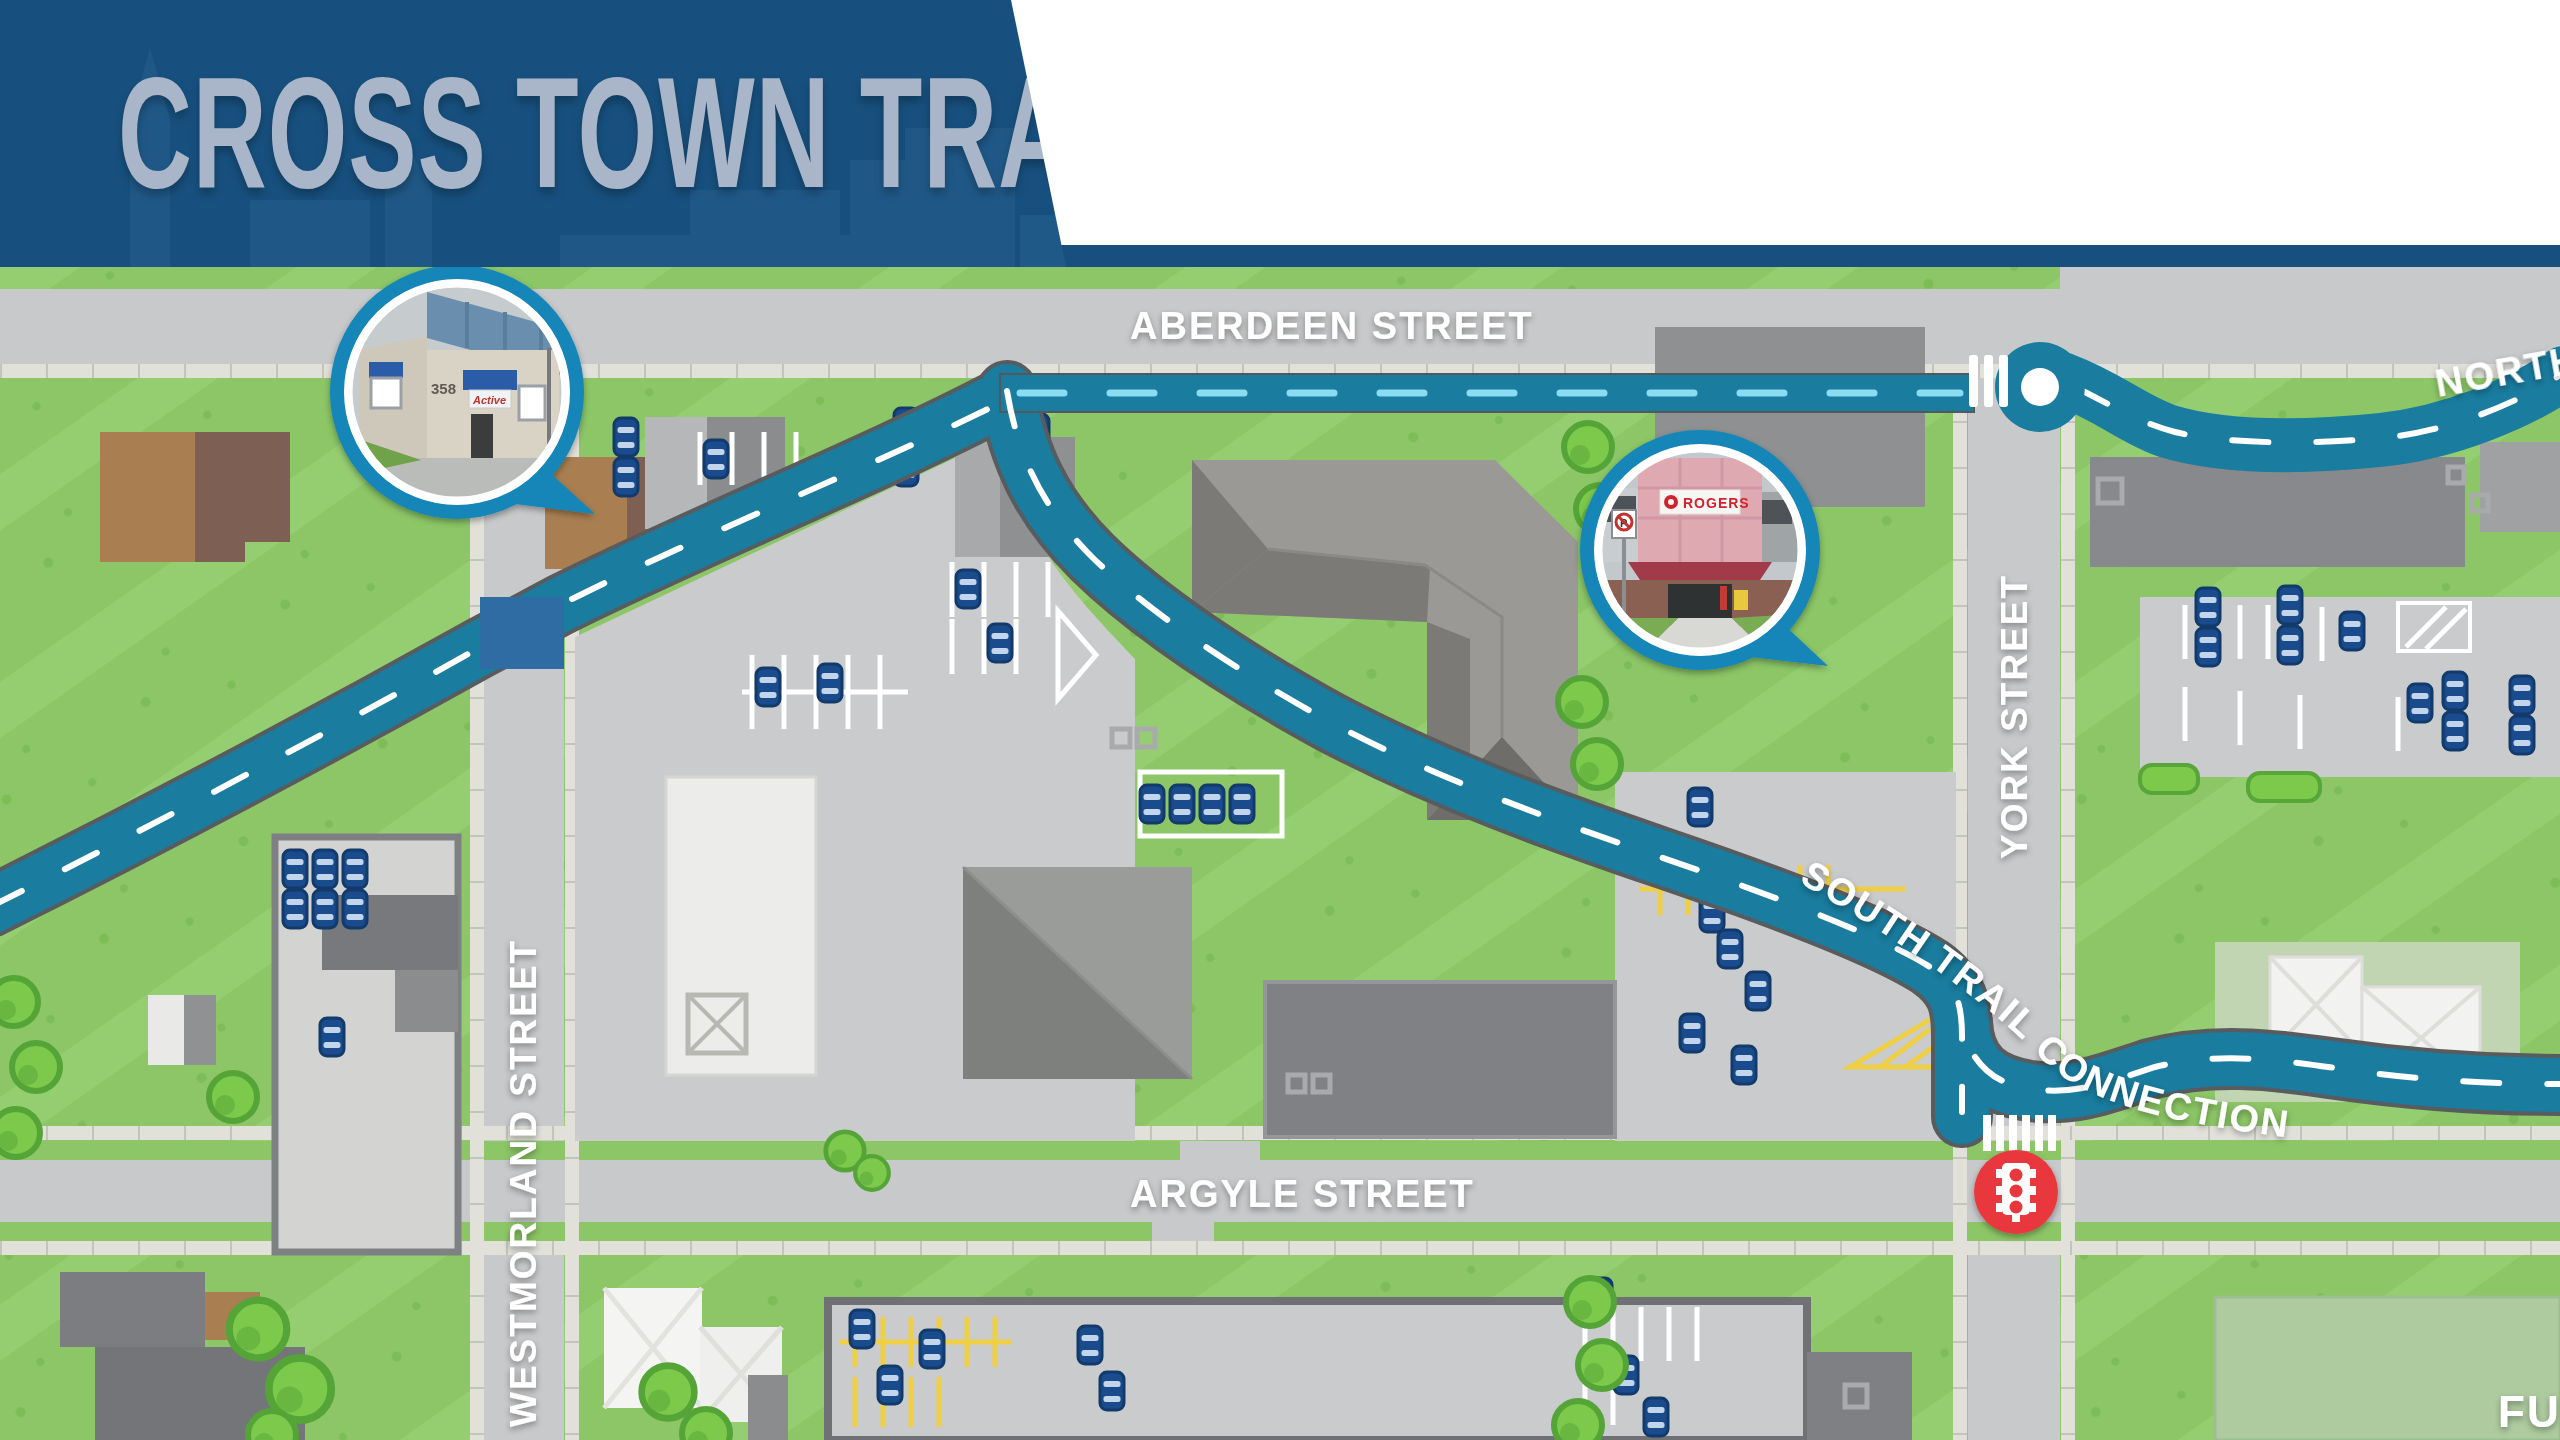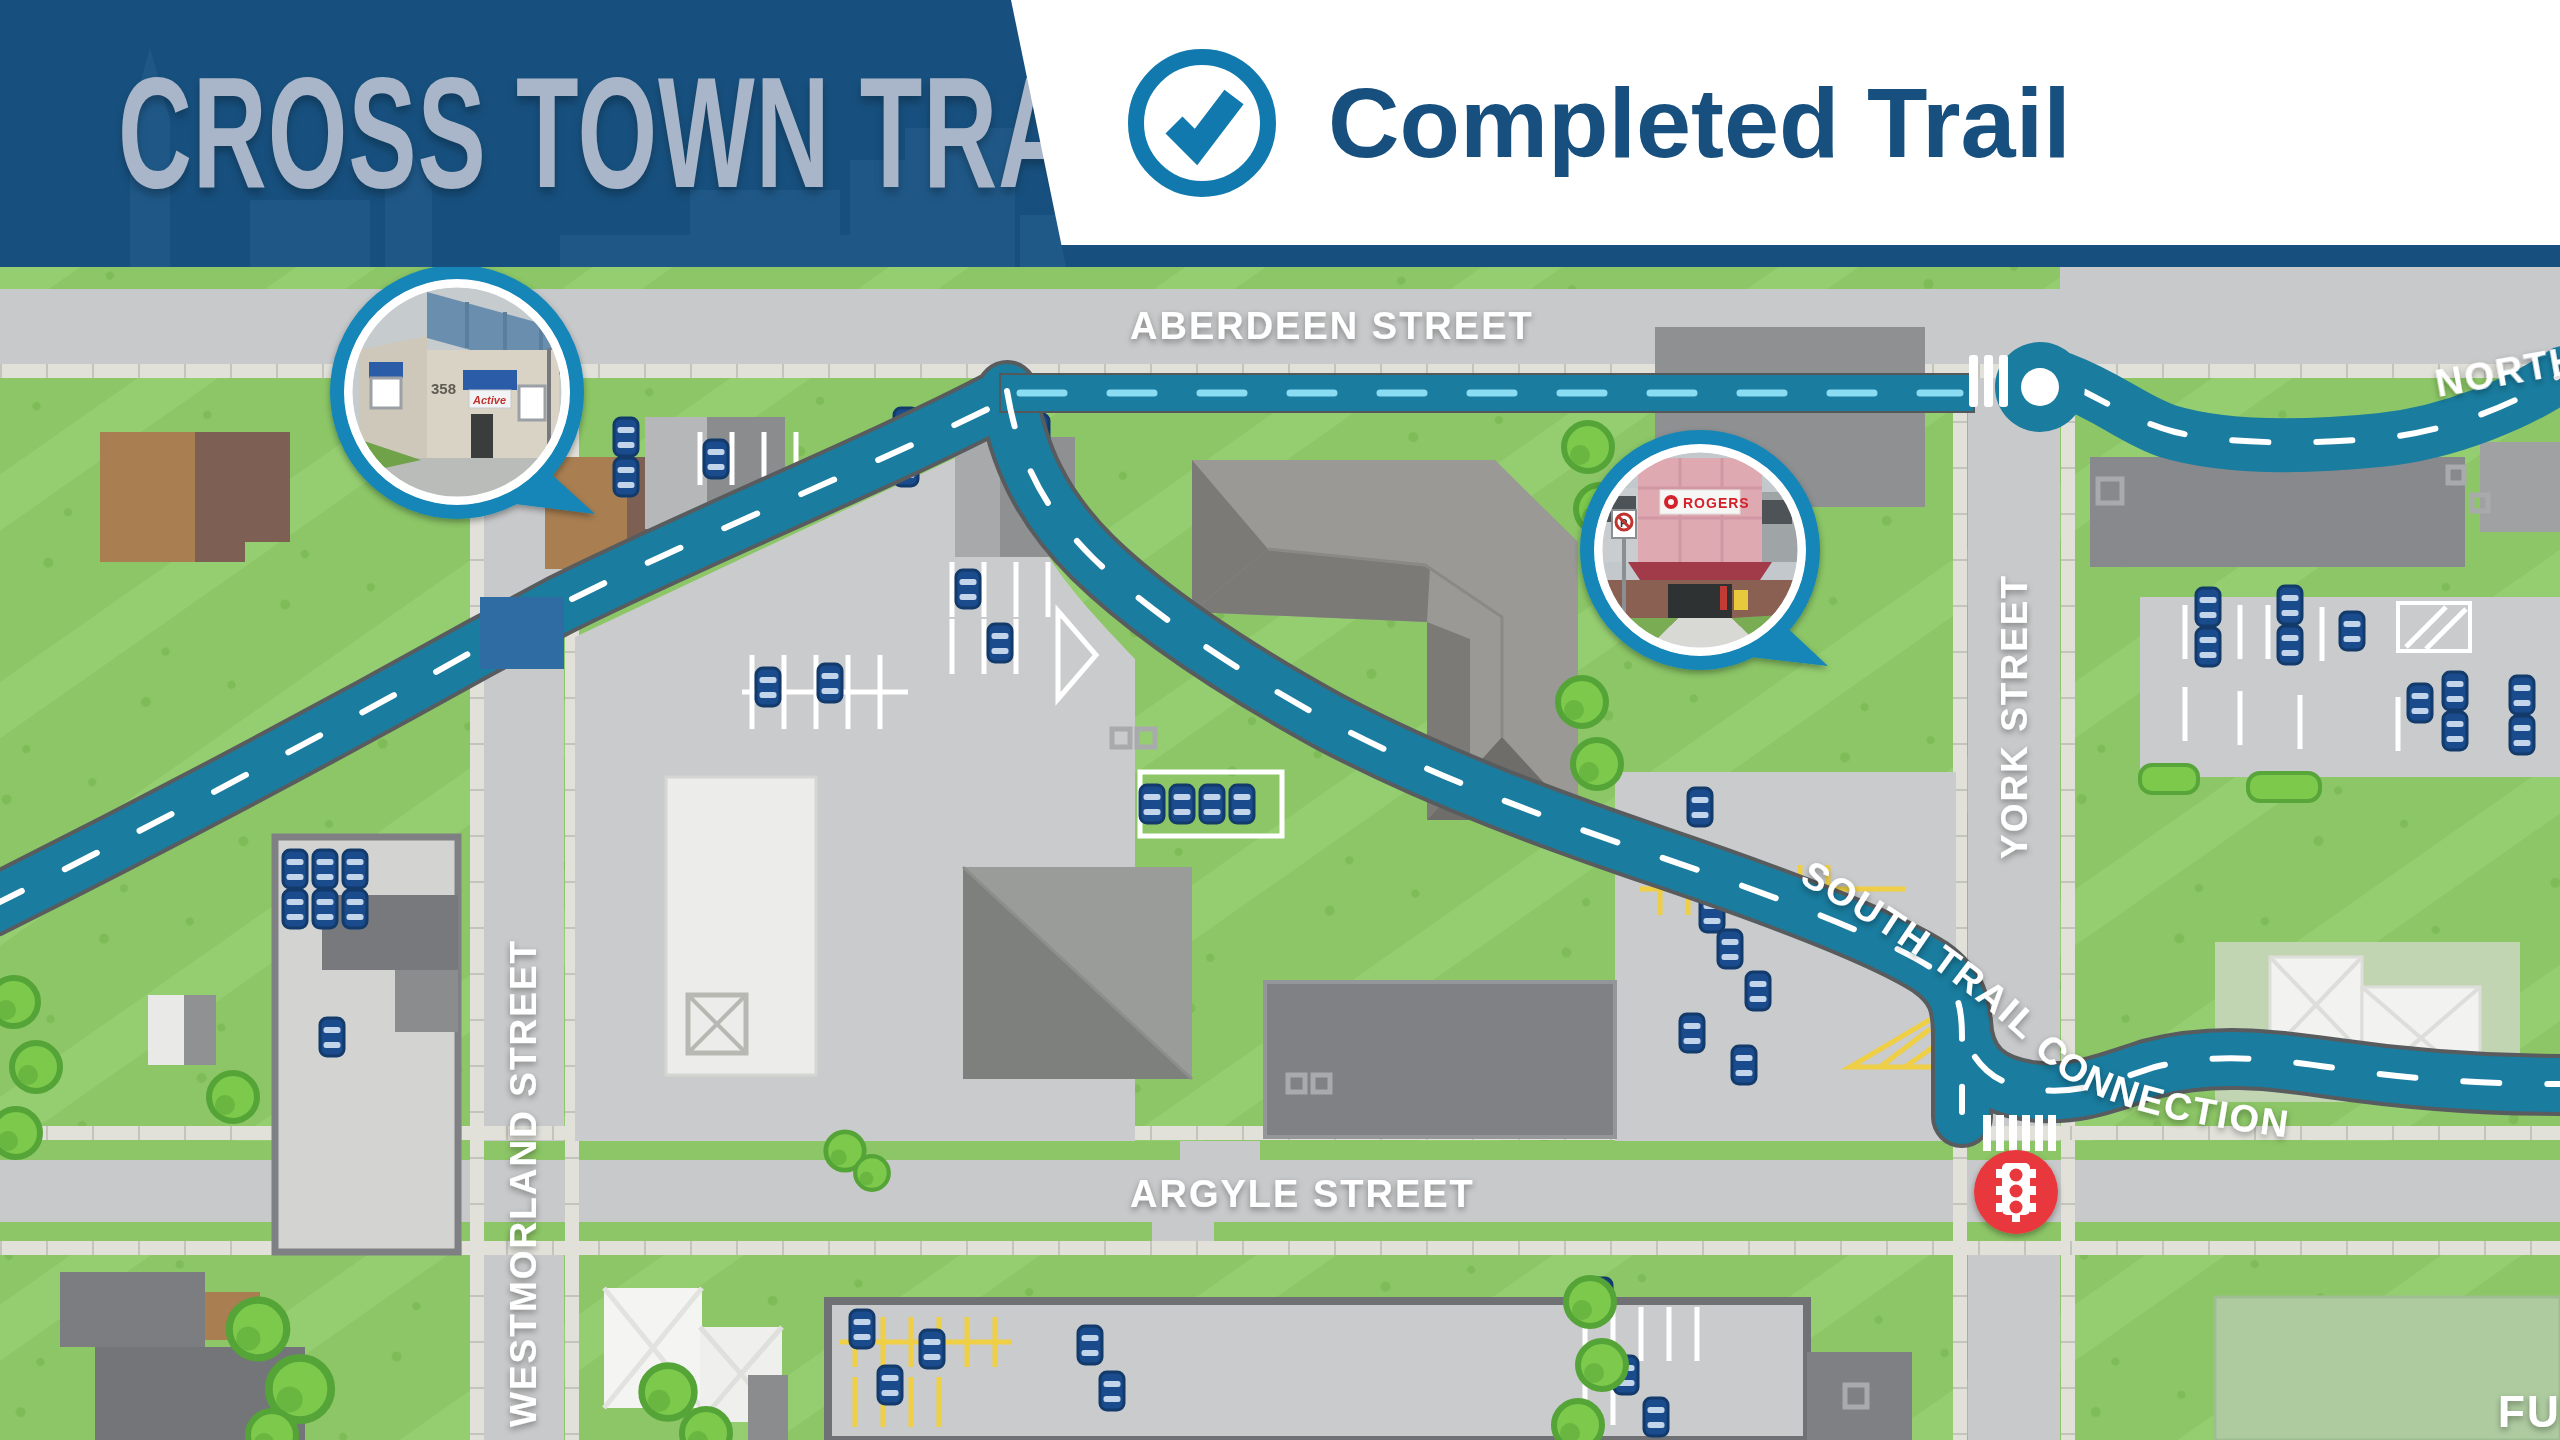--- a/index.html
+++ b/index.html
@@ -50,28 +50,20 @@
         <rect x="850" y="160" width="90" height="107"></rect>
         <rect x="905" y="128" width="110" height="139"></rect>
         <rect x="1020" y="215" width="60" height="52"></rect>
         <path d="M1285 267 V150 L1305 70 L1325 150 V267 Z"></path>
         <rect x="560" y="235" width="420" height="32"></rect>
       </g>
     </svg>
     <div id="banner-title">CROSS TOWN TRAIL</div>
   </div>
 
-  <div id="legend">
-    <div id="check-badge">
-      <svg width="100" height="100" viewBox="0 0 100 100">
-        <path d="M22 52 L44 74 L82 24" stroke="#1179AE" stroke-width="24" fill="none"></path>
-      </svg>
-    </div>
-    <div id="legend-label">Completed Trail</div>
-  </div>
 
   <div id="map">
   <svg width="2560" height="1173" viewBox="0 0 2560 1173">
     <defs>
       <pattern id="grass" width="170" height="170" patternUnits="userSpaceOnUse" patternTransform="rotate(-35)">
         <rect width="170" height="170" fill="#8CC666"></rect>
         <rect width="170" height="46" fill="#95CE70"></rect>
         <circle cx="40" cy="100" r="5" fill="#7EBC58"></circle>
         <circle cx="120" cy="135" r="4" fill="#7EBC58"></circle>
         <circle cx="85" cy="70" r="4" fill="#7EBC58"></circle>

